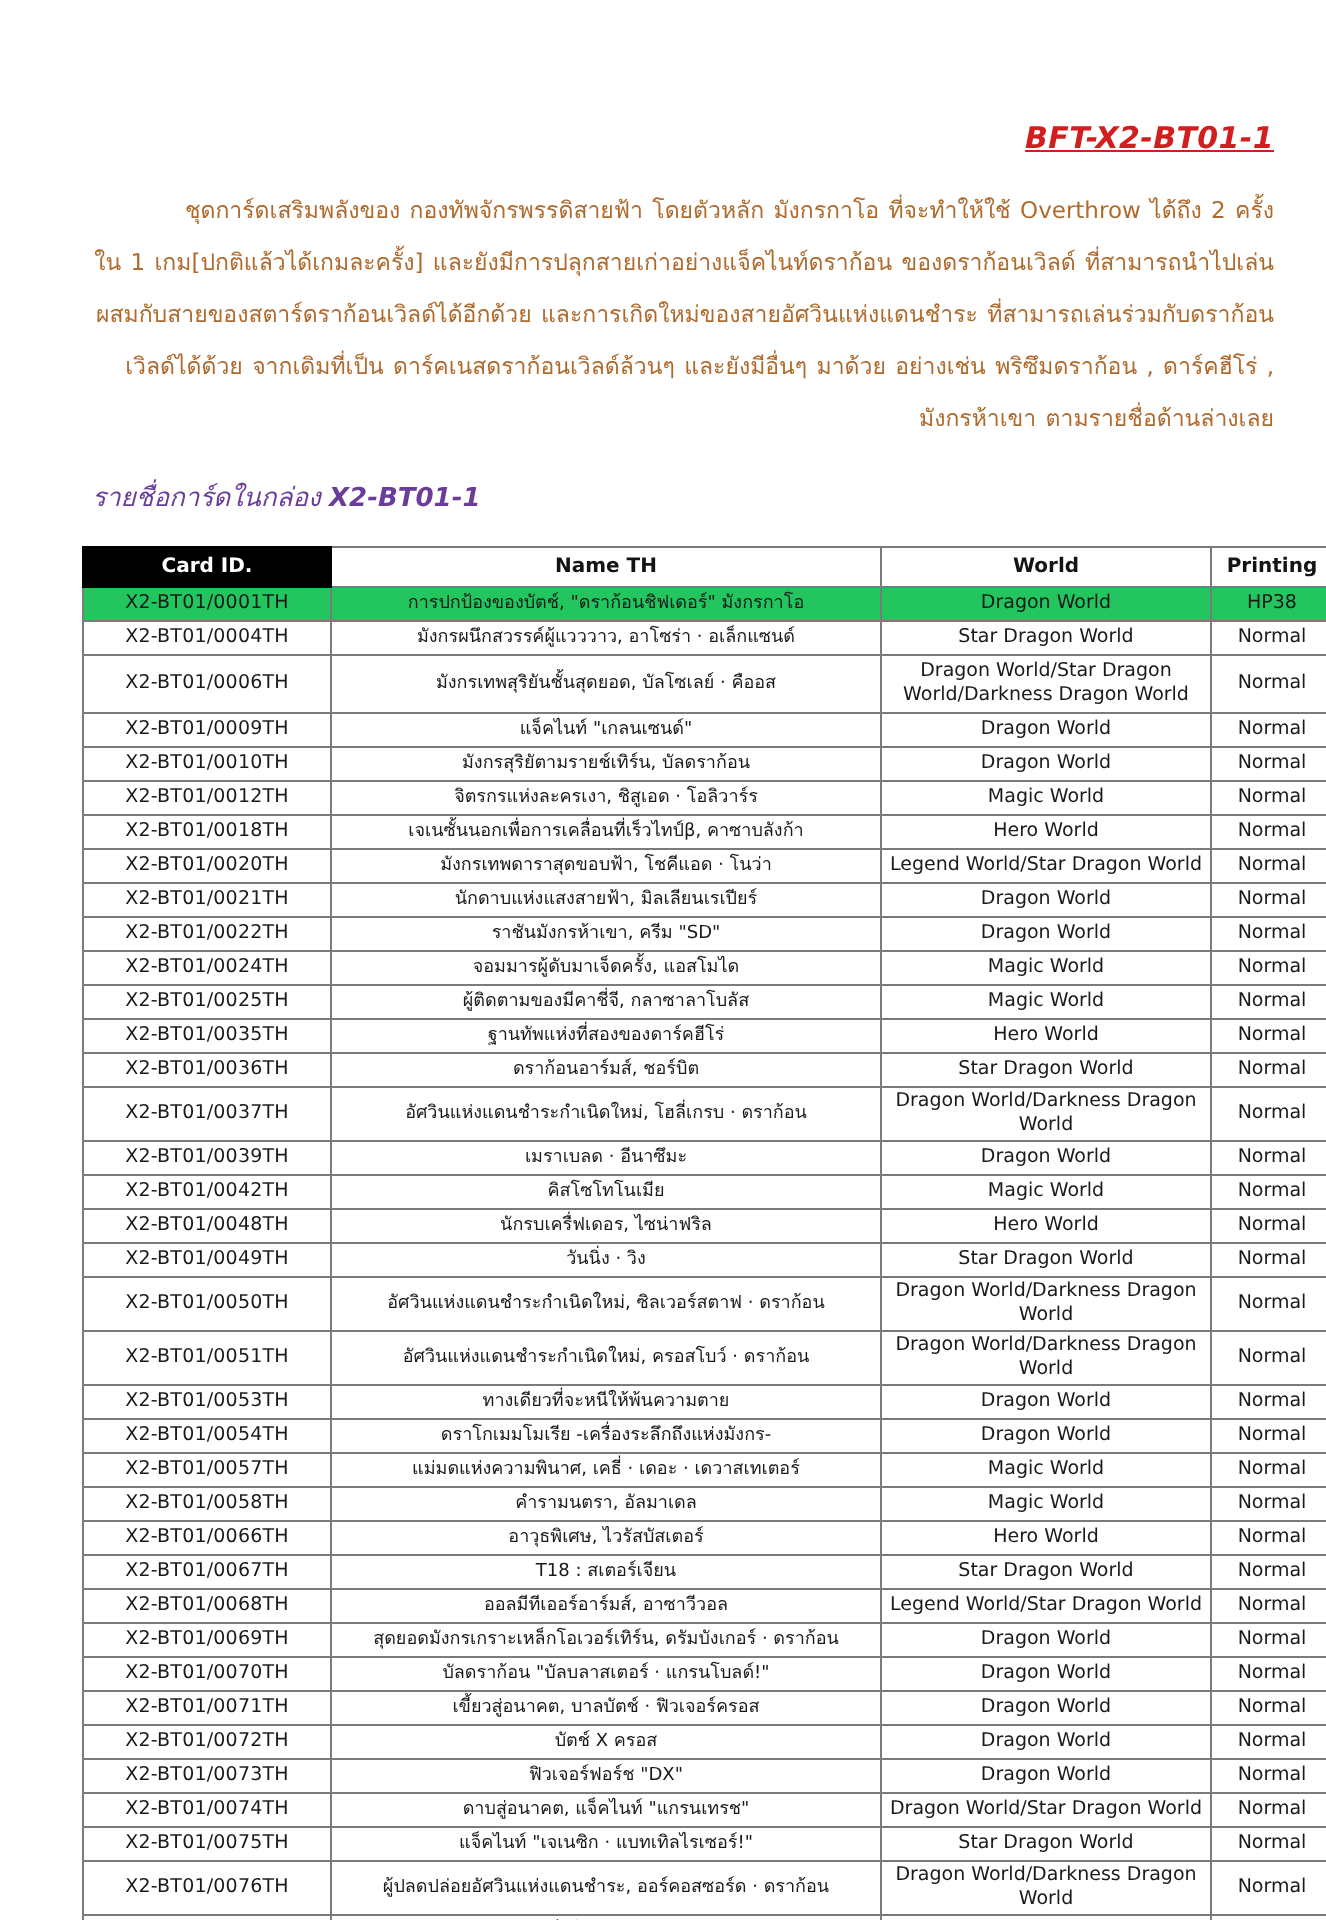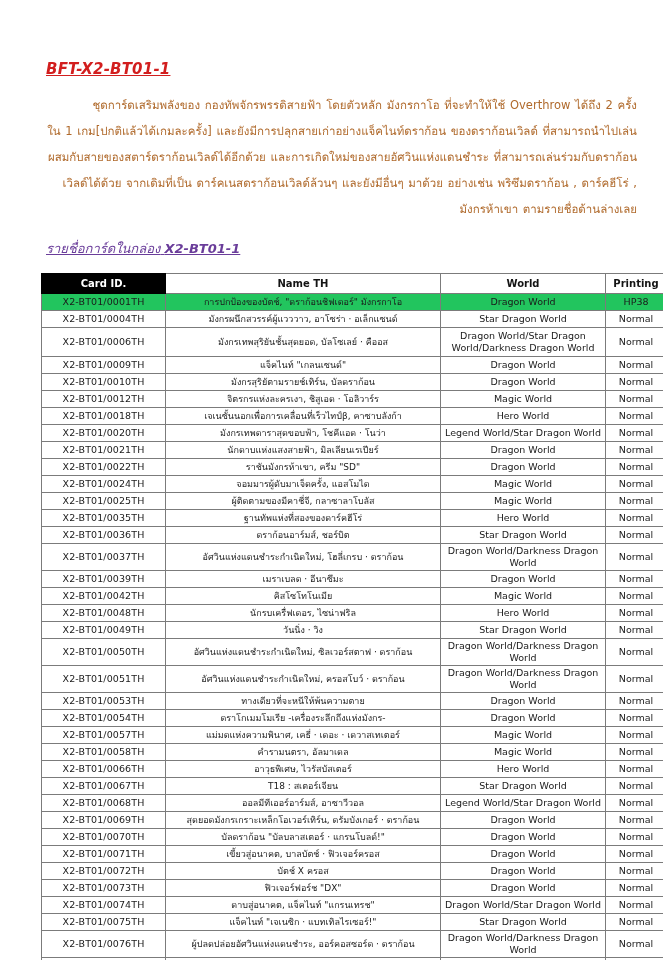--- a/index.html
+++ b/index.html
@@ -29,40 +29,40 @@
   
   .doc-title {
     font-size: 15px;
     font-weight: bold;
     font-style: italic;
     color: #d21e1e;
     text-decoration: underline;
     letter-spacing: 0.2px;
     margin: 0 0 14px 8px;
     font-family: "DejaVu Sans", "Liberation Sans", sans-serif;
+    text-align: right;
   }
 
   
   .body-par {
     color: #b06a2c;
     font-size: 11.5px;
     line-height: 26px;
     text-align: right;
     text-indent: 42px;
     margin: 0 0 10px 0;
     font-family: "DejaVu Sans", "Liberation Sans", sans-serif;
     word-spacing: 1px;
   }
 
   
   .sub-heading {
     font-size: 13px;
     font-style: italic;
     color: #6a3d9a;
-    text-decoration: underline;
     font-weight: normal;
     margin: 16px 0 14px 8px;
     font-family: "DejaVu Sans", "Liberation Sans", sans-serif;
   }
   .sub-heading .code {
     font-weight: bold;
     font-style: italic;
   }
 
   

